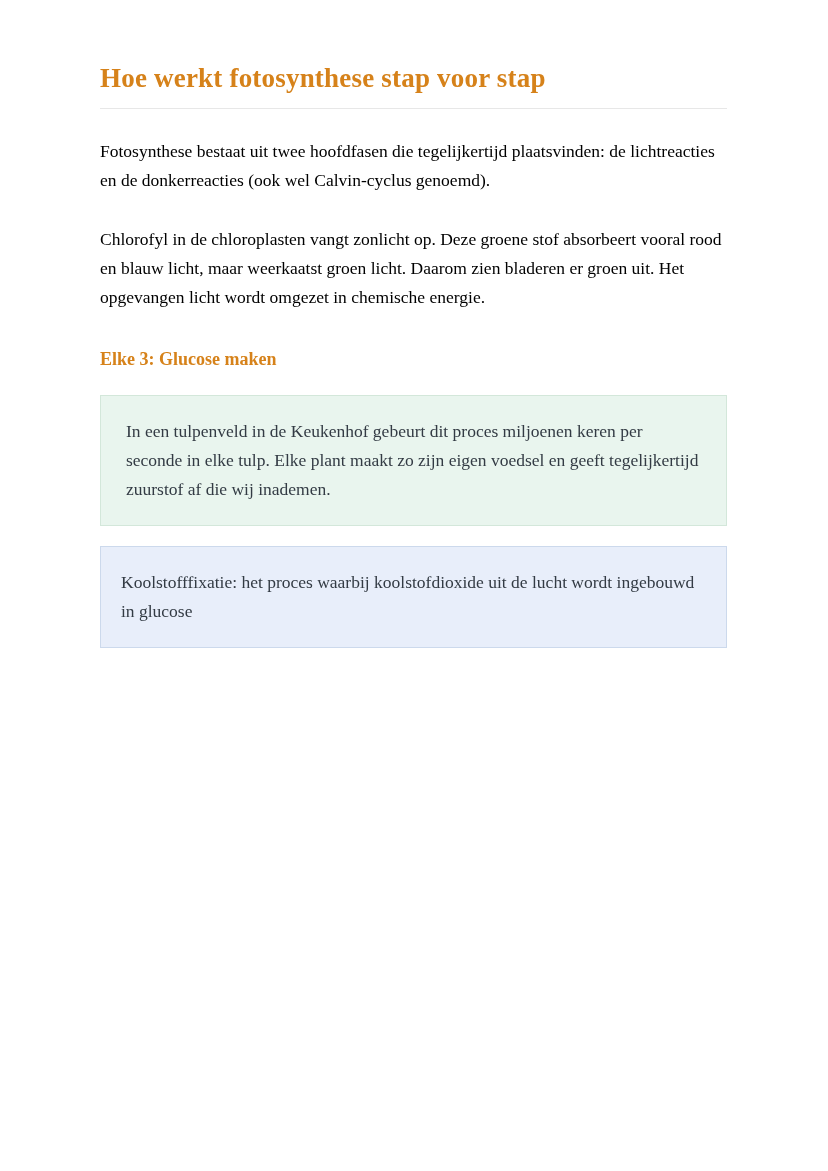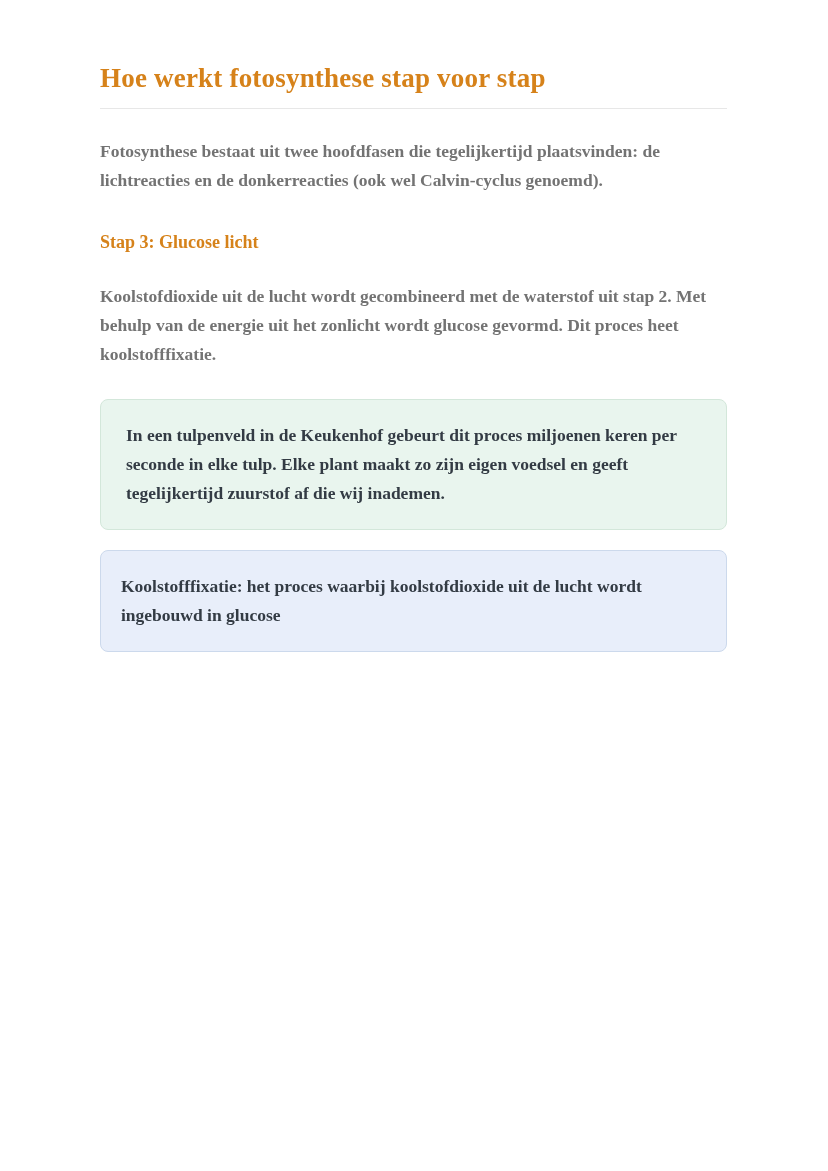--- a/index.html
+++ b/index.html
@@ -29,36 +29,34 @@
   }
   hr.title-divider {
     border: none;
     border-top: 1px solid #e7e7e7;
     margin: 0 0 0 0;
   }
   p.body-text {
     margin: 28px 0 30px 0;
     font-size: 17.5px;
     line-height: 29px;
-    color: #737373;
-    font-weight: bold;
+    color: #000000;
   }
   h3.section-heading {
     margin: 36px 0 24px 0;
     font-size: 18px;
     line-height: 1.25;
     font-weight: 700;
     color: var(--accent, #d6821a);
   }
   .callout {
     box-sizing: border-box;
-    border-radius: 8px;
+    border-radius: 0;
     padding: 21px 25px;
     margin-top: 24px;
-    font-weight: bold;
   }
   .callout p {
     margin: 0;
     font-size: 17.5px;
     line-height: 29px;
     color: #333b44;
   }
   .callout.green {
     background: var(--green-bg, #e9f5ee);
     border: 1px solid var(--green-border, #d3e7da);
@@ -75,26 +73,26 @@
 
 <div class="doc">
 
   <h1 class="page-title">Hoe werkt fotosynthese stap voor stap</h1>
 
   <hr class="title-divider">
 
   <p class="body-text">Fotosynthese bestaat uit twee hoofdfasen die tegelijkertijd plaatsvinden: de lichtreacties en de donkerreacties (ook wel Calvin-cyclus genoemd).</p>
 
 
+  <p class="body-text">Chlorofyl in de chloroplasten vangt zonlicht op. Deze groene stof absorbeert vooral rood en blauw licht, maar weerkaatst groen licht. Daarom zien bladeren er groen uit. Het opgevangen licht wordt omgezet in chemische energie.</p>
 
 
 
-  <h3 class="section-heading">Stap 3: Glucose licht</h3>
+  <h3 class="section-heading">Elke 3: Glucose maken</h3>
 
-  <p class="body-text">Koolstofdioxide uit de lucht wordt gecombineerd met de waterstof uit stap 2. Met behulp van de energie uit het zonlicht wordt glucose gevormd. Dit proces heet koolstofffixatie.</p>
 
   <div class="callout green">
     <p>In een tulpenveld in de Keukenhof gebeurt dit proces miljoenen keren per seconde in elke tulp. Elke plant maakt zo zijn eigen voedsel en geeft tegelijkertijd zuurstof af die wij inademen.</p>
   </div>
 
   <div class="callout blue">
     <p>Koolstofffixatie: het proces waarbij koolstofdioxide uit de lucht wordt ingebouwd in glucose</p>
   </div>
 
 </div>

